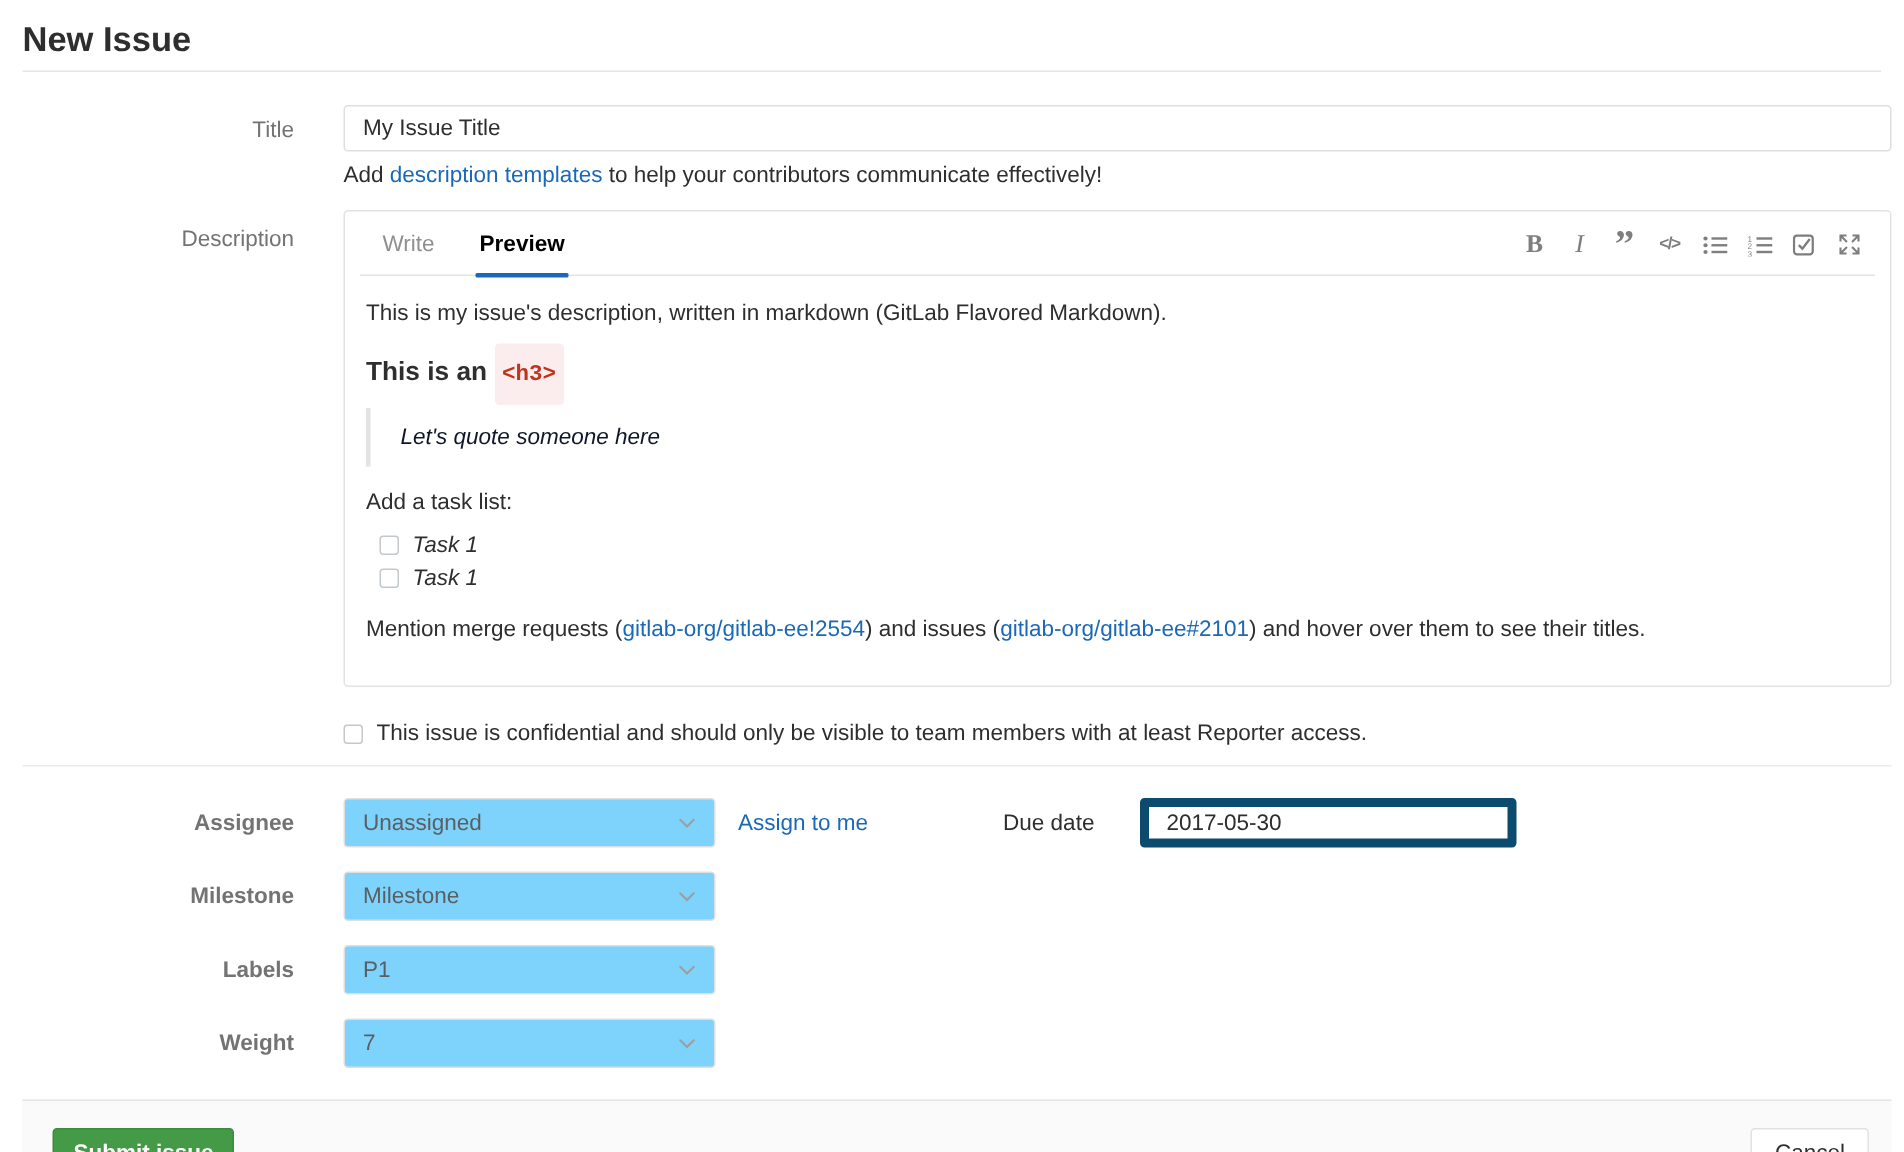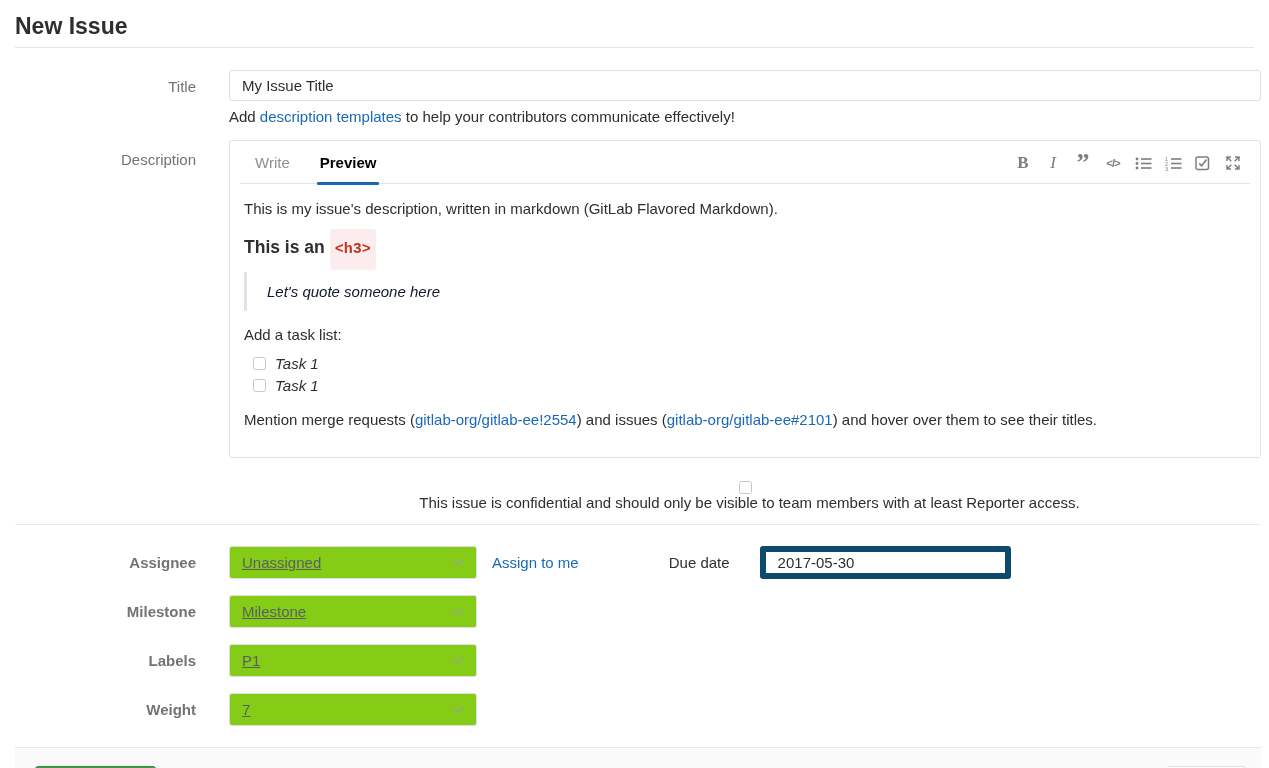--- a/index.html
+++ b/index.html
@@ -72,35 +72,35 @@
   .task-list { margin: 7px 0 0 9px; font-style: italic; }
   .task-item { display: flex; align-items: center; height: 22px; }
   .checkbox {
     width: 13px; height: 13px; border: 1px solid #c3c8cd; border-radius: 2.5px;
     background: #fff; flex: none; cursor: pointer;
   }
   .task-item .task-label { margin-left: 9px; }
   .mention-p { margin: 12px 0 0; line-height: 1.45; }
 
   
-  .confidential-row { display: flex; align-items: center; margin: 22px 0 0 214px; flex-direction: column; }
+  .confidential-row { display: flex; align-items: center; margin: 22px 0 0 214px; }
   .confidential-row .checkbox { margin-top: 1px; }
   .confidential-text { margin-left: 9px; }
 
   .divider { border: none; border-top: 1px solid #ebebeb; margin: 13px 0 0 0; }
 
   
   .row-meta { margin-top: 16px; align-items: center; }
   .row-meta.first { margin-top: 21px; }
   .row-meta .label-col { padding-top: 0; font-weight: bold; }
   .row-meta .content-col { display: flex; align-items: center; }
   .dropdown {
-    width: 248px; height: 33px; border: 1px solid #dfdfdf; border-radius: 3px; background: #84cc16;
+    width: 248px; height: 33px; border: 1px solid #dfdfdf; border-radius: 3px; background: #7dd3fc;
     display: flex; align-items: center; justify-content: space-between;
-    padding: 0 12px; color: #5a5f64; cursor: pointer; flex: none; text-decoration: underline;
+    padding: 0 12px; color: #5a5f64; cursor: pointer; flex: none;
   }
   .assign-link { margin-left: 15px; }
   .due-label { margin-left: 90px; flex: none; }
   input.due-input {
     margin-left: 30px; width: 251px; height: 33px; border: 6px solid #0c4a6e; border-radius: 3px;
     padding: 0 12px; font-size: 15px; color: #2e2e2e; outline: none;
     font-family: "Liberation Sans", "DejaVu Sans", sans-serif;
   }
 
   

